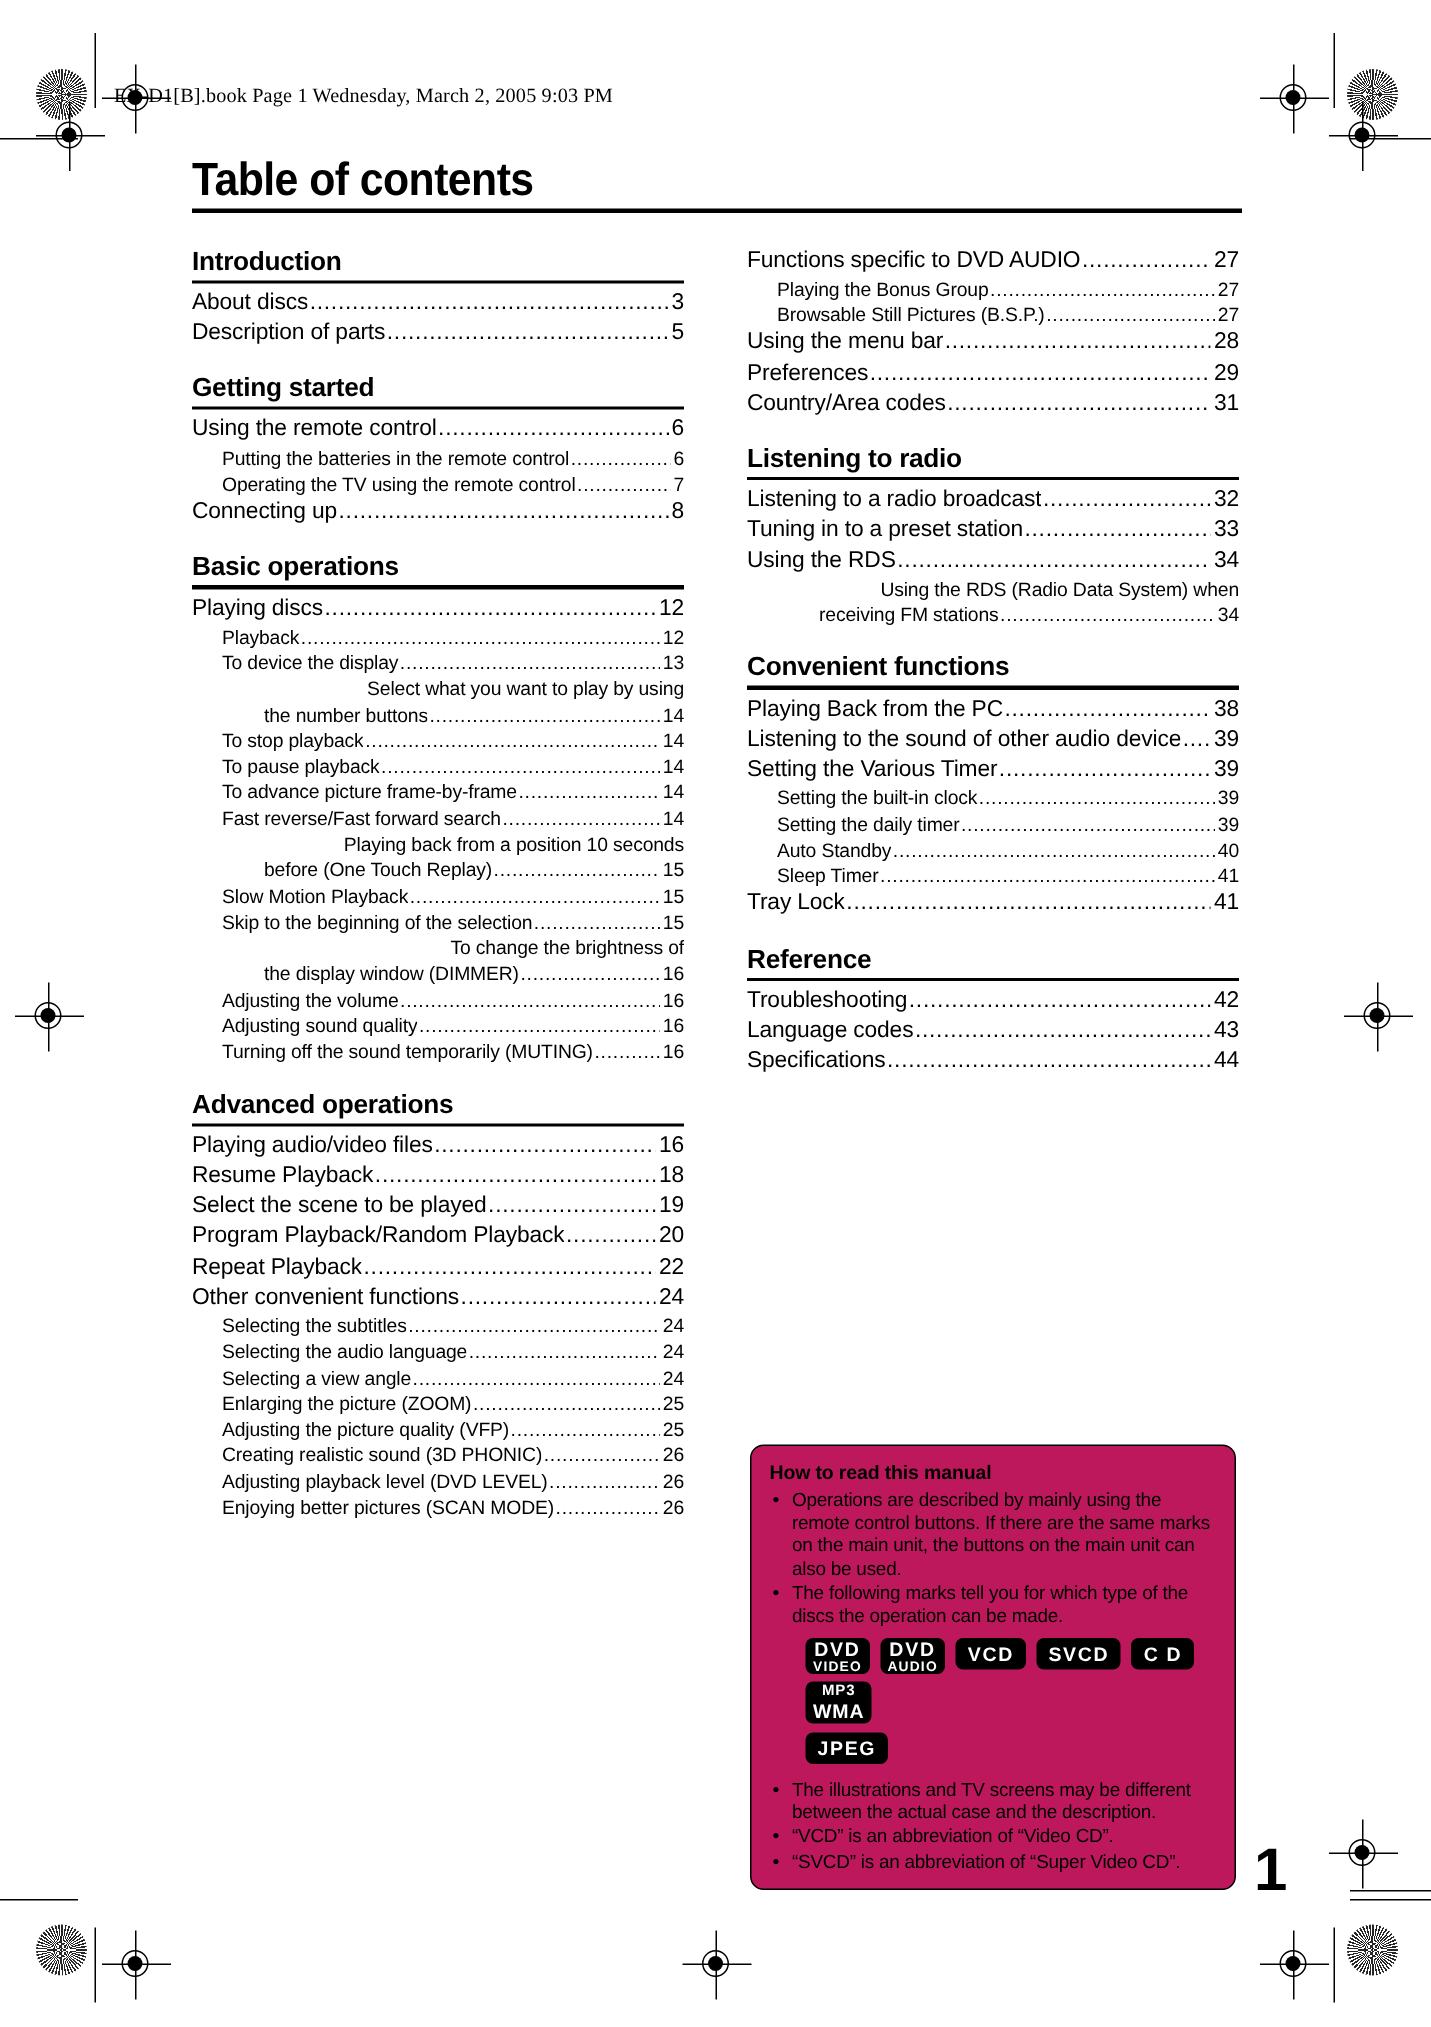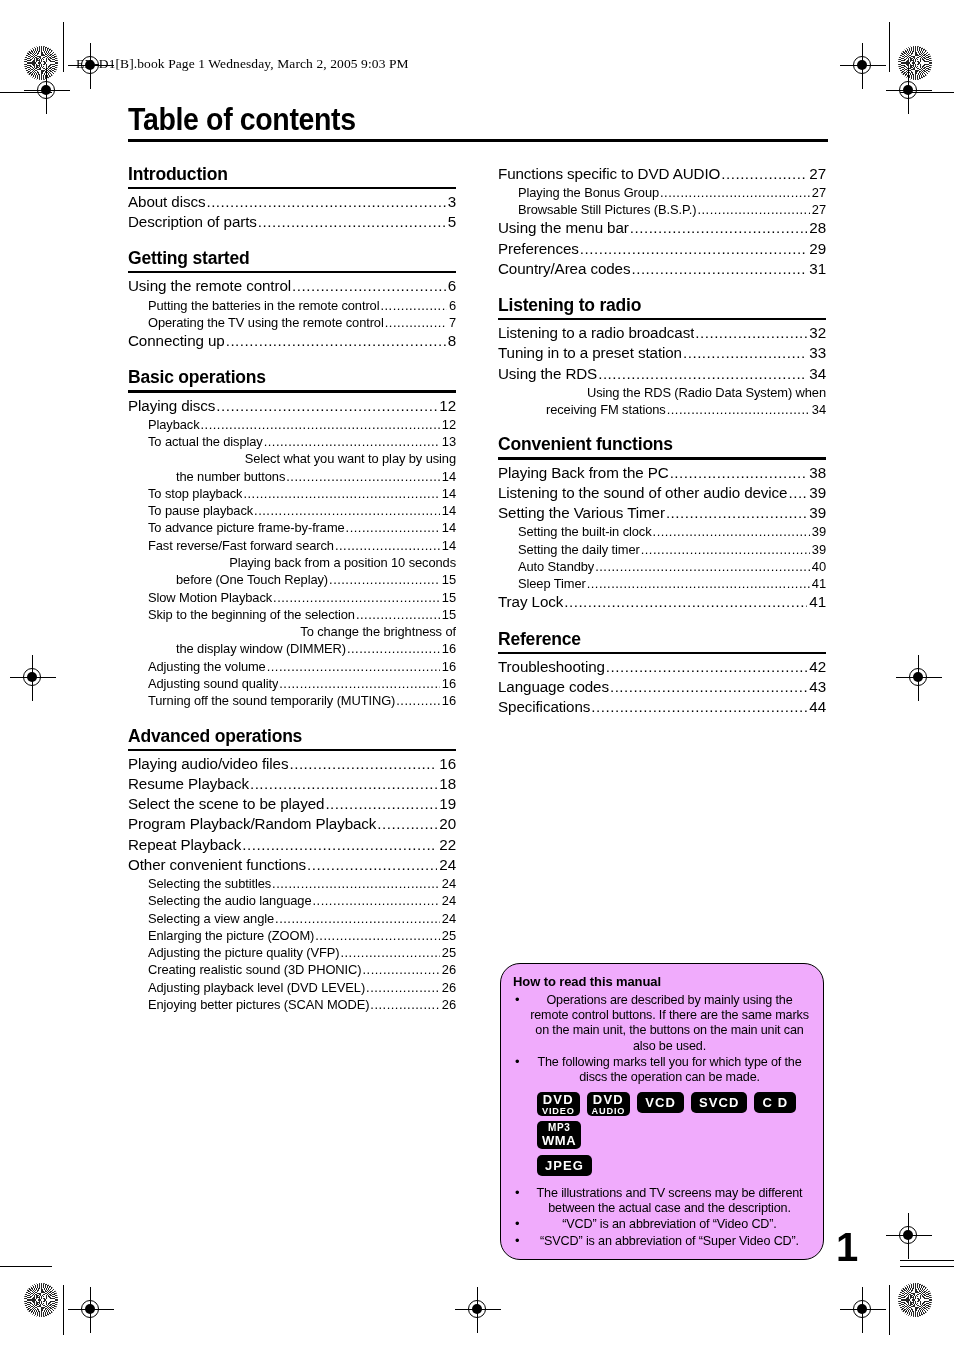--- a/index.html
+++ b/index.html
@@ -167,44 +167,43 @@
     padding-left: 1px;
   }
 
   
   .howto {
     position: absolute;
     left: 500px;
     top: 963px;
     width: 324px;
     border: 1.6px solid #000;
-    border-radius: 20px;
+    border-radius: 9px;
     box-sizing: border-box;
     padding: 10px 12px 9px 12px;
-    background: #f0abfc;
+    background: #be185d;
   }
   .howto-title {
     font-size: 13px;
     font-weight: bold;
     margin-bottom: 4px;
     letter-spacing: -0.1px;
   }
   .howto-list {
     margin: 0;
     padding: 0;
     list-style: none;
   }
   .howto-list li {
     position: relative;
     padding-left: 15px;
     font-size: 12.6px;
     line-height: 1.21;
     margin-bottom: 1px;
     letter-spacing: -0.15px;
-    text-align: center;
   }
   .howto-list li::before {
     content: "\2022";
     position: absolute;
     left: 2px;
     top: -1px;
     font-size: 13px;
   }
 
   .badges {
@@ -397,21 +396,21 @@
               <span class="etext">Playing discs</span>
               <span class="leader">........................................................................................................................</span>
               <span class="epage">12</span>
             </div>
             <div class="entry sub">
               <span class="etext">Playback</span>
               <span class="leader">........................................................................................................................</span>
               <span class="epage">12</span>
             </div>
             <div class="entry sub">
-              <span class="etext">To actual the display</span>
+              <span class="etext">To device the display</span>
               <span class="leader">........................................................................................................................</span>
               <span class="epage">13</span>
             </div>
             <div class="entry sub cont">
               <span class="etext">Select what you want to play by using</span>
             </div>
             <div class="entry sub2">
               <span class="etext">the number buttons</span>
               <span class="leader">........................................................................................................................</span>
               <span class="epage">14</span>

